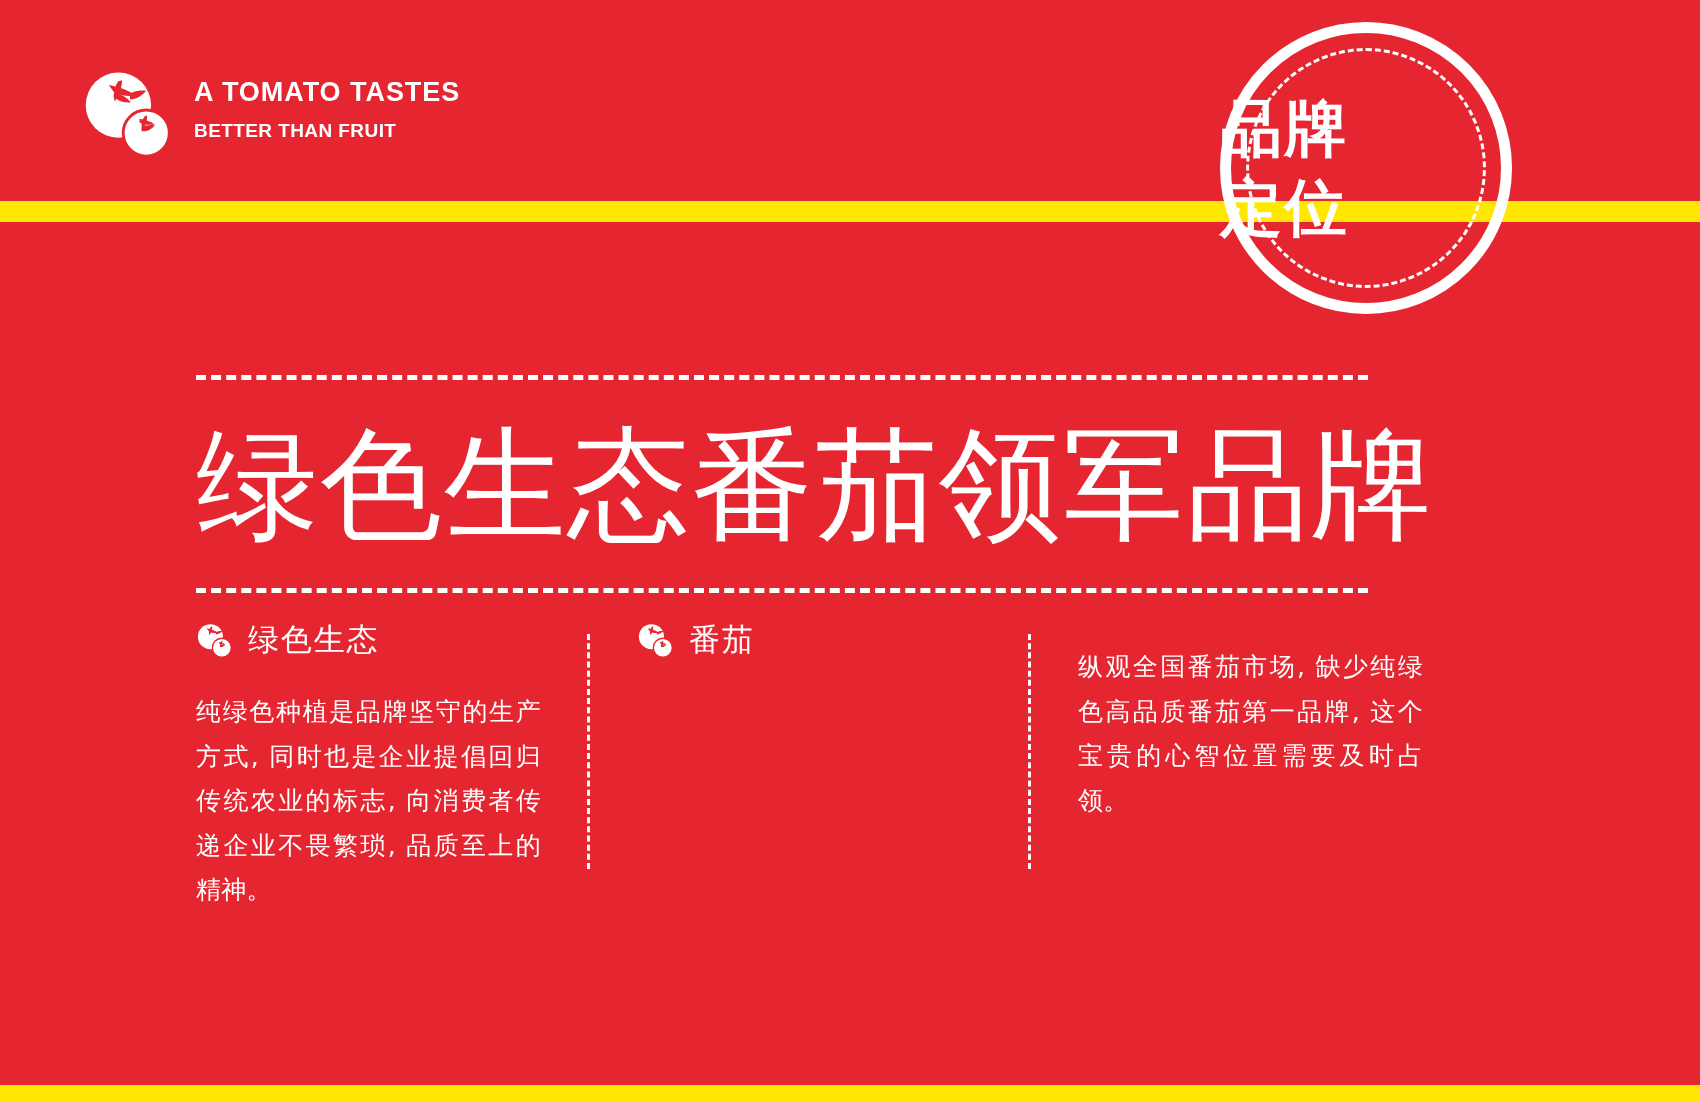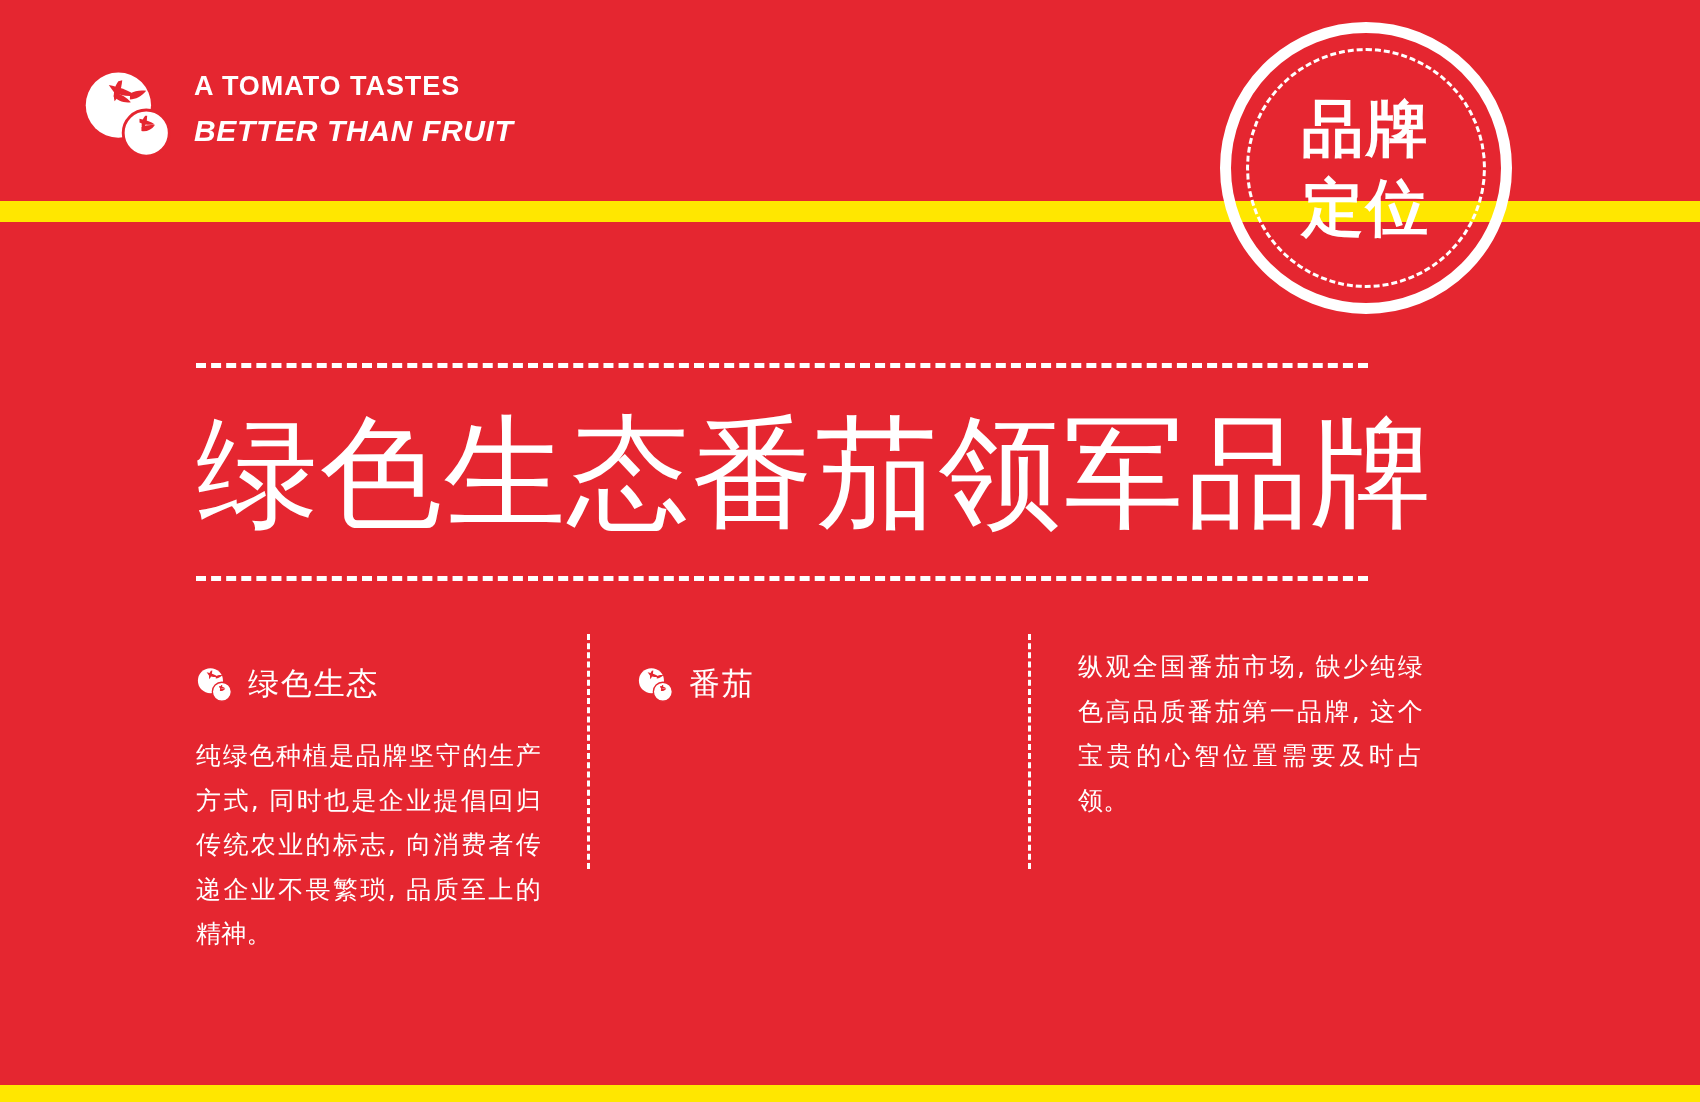--- a/index.html
+++ b/index.html
@@ -43,27 +43,26 @@
     color: #ffffff;
   }
   .brand-line1 {
     font-size: 27px;
     font-weight: bold;
     letter-spacing: 0.035em;
     line-height: 1.18;
     white-space: nowrap;
   }
   .brand-line2 {
-    font-size: 30px;
+    font-size: 19px;
     font-weight: bold;
     letter-spacing: 0.022em;
     line-height: 1.2;
     white-space: nowrap;
     margin-top: 11px;
-    font-style: italic;
   }
 
   
   .badge {
     position: absolute;
     left: 1220px;
     top: 22px;
     width: 292px;
     height: 292px;
   }
@@ -82,35 +81,35 @@
     bottom: 26px;
     border-radius: 50%;
     border: 3px dashed #ffffff;
     box-sizing: border-box;
   }
   .badge-text {
     position: absolute;
     inset: 0;
     display: flex;
     flex-direction: column;
-    align-items: center;
+    align-items: flex-start;
     justify-content: center;
     color: #ffffff;
     font-family: "DejaVu Sans", "Liberation Sans", sans-serif;
     font-weight: bold;
     font-size: 62px;
     line-height: 1.28;
     letter-spacing: 0.04em;
   }
 
   
   .headline-wrap {
     position: absolute;
     left: 196px;
-    top: 363px;
+    top: 375px;
     width: 1172px;
   }
   .dash-rule {
     width: 100%;
     height: 0;
     border-top: 5px dashed #ffffff;
   }
   .headline {
     color: #ffffff;
     font-family: "DejaVu Sans", "Liberation Sans", sans-serif;
@@ -141,21 +140,20 @@
     width: 0;
     height: 235px;
     margin: 14px 46px 0 46px;
     border-left: 3px dashed #ffffff;
   }
   .col-head {
     display: flex;
     align-items: center;
     gap: 14px;
     margin-bottom: 32px;
-    margin-top: 44px;
   }
   .col-icon { width: 38px; height: 38px; display: block; flex: 0 0 38px; }
   .col-title {
     color: #ffffff;
     font-family: "DejaVu Sans", "Liberation Sans", sans-serif;
     font-size: 31px;
     line-height: 1;
     letter-spacing: 0.06em;
     white-space: nowrap;
   }

